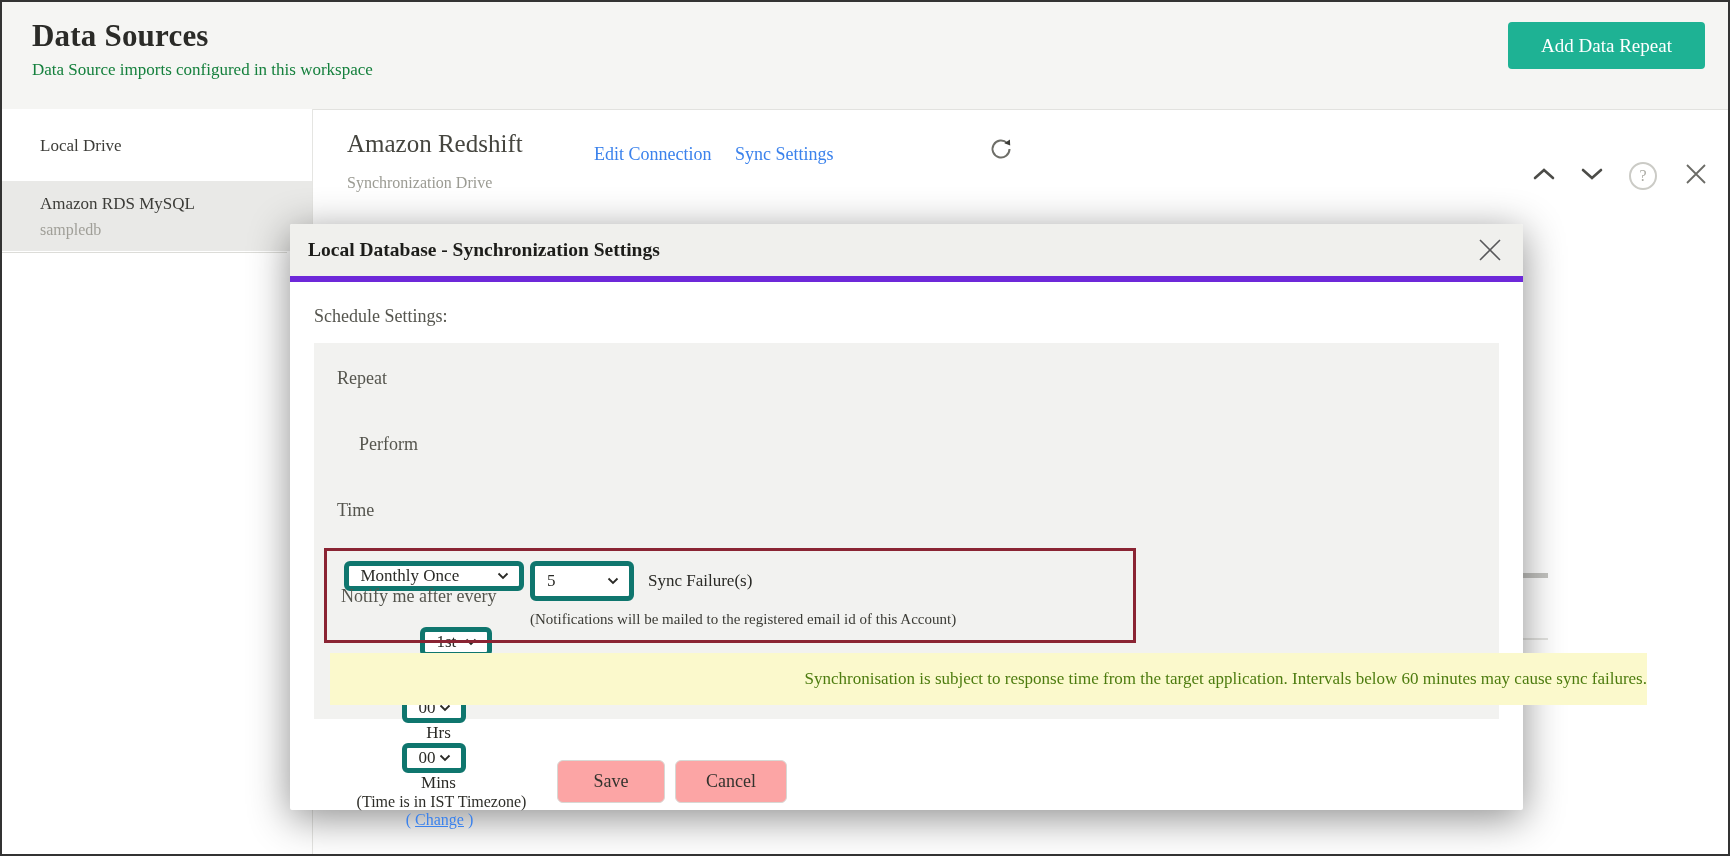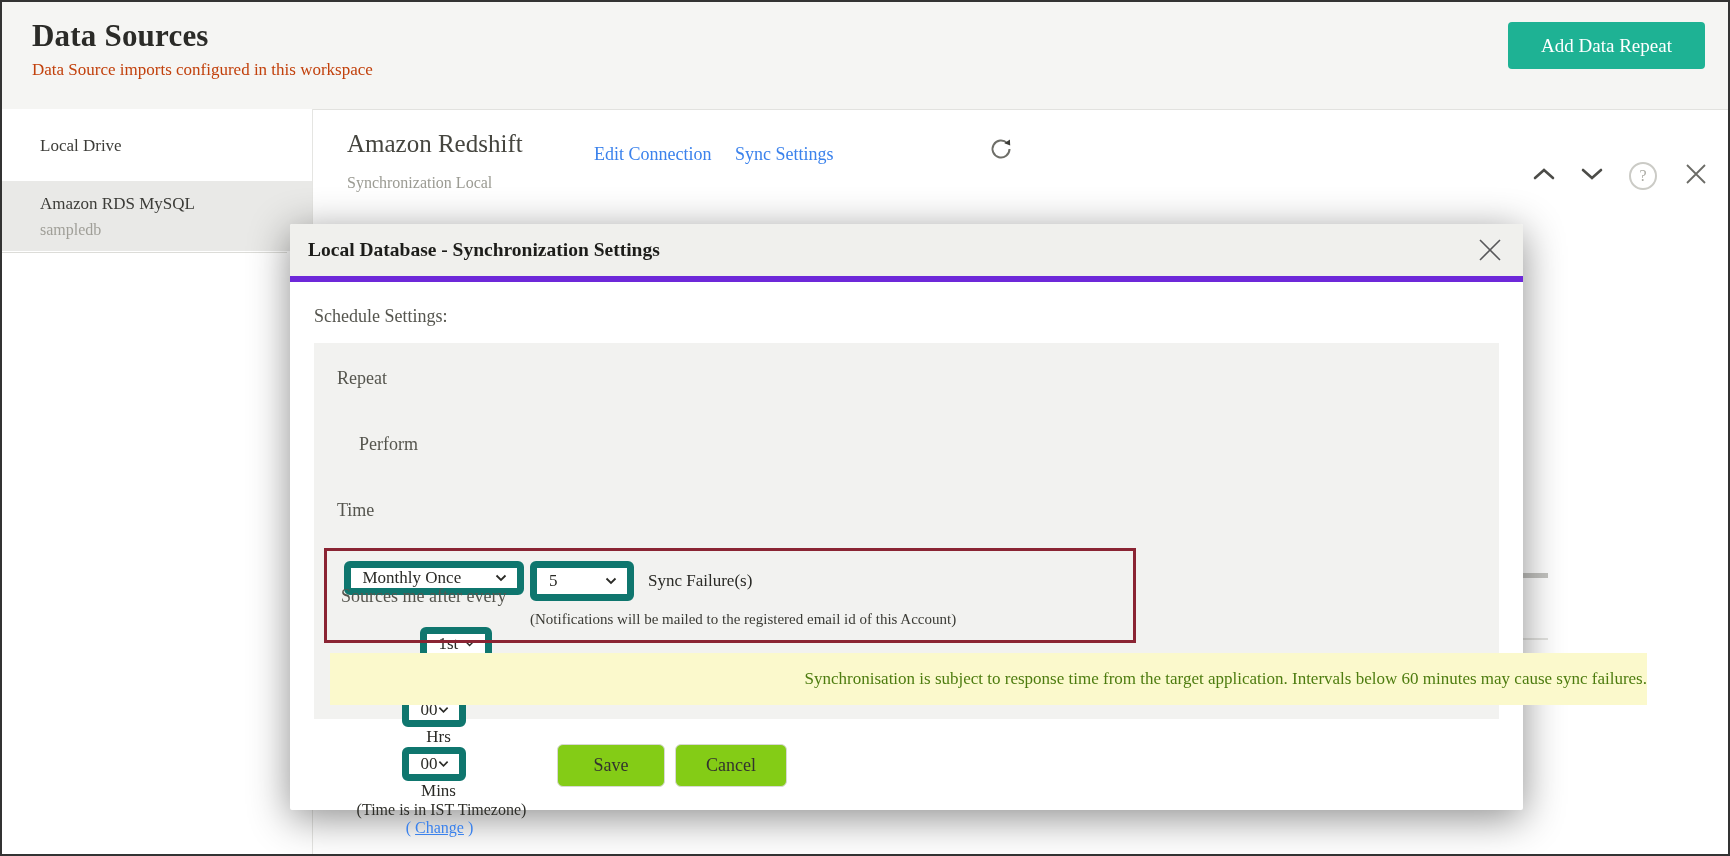--- a/index.html
+++ b/index.html
@@ -4,21 +4,21 @@
 <style>
   html,body{margin:0;padding:0;background:#fff;}
   .screen{
     position:relative;width:1730px;height:856px;box-sizing:border-box;
     border:2px solid #333;background:#fff;overflow:hidden;
     font-family:Liberation Serif, serif;color:#2b2b28;
   }
   
   .page-header{position:absolute;top:0;left:0;right:0;height:107px;background:#f5f5f3;border-bottom:1px solid #e2e2df;}
   .page-title{margin:0;padding:16px 0 0 30px;font-size:31px;font-weight:700;color:#2b2b28;letter-spacing:.2px;}
-  .page-subtitle{padding:6px 0 0 30px;font-size:17px;color:#c2410c;}
+  .page-subtitle{padding:6px 0 0 30px;font-size:17px;color:#15803d;}
   .add-btn{position:absolute;top:20px;left:1506px;width:197px;height:47px;background:#1eb294;color:#fff;
     border:none;border-radius:4px;font-size:19px;font-family:inherit;cursor:pointer;}
   
   .sidebar{position:absolute;top:107px;left:0;width:310px;height:749px;background:#fff;border-right:1px solid #e5e5e2;}
   .side-item{cursor:pointer;}
   .side-item.selected{height:70px;background:#e9e9e7;padding:13px 0 0 38px;box-sizing:border-box;}
   .side-item-label{font-size:17px;color:#3c3c38;}
   .side-item-sub{font-size:16px;color:#a09f98;margin-top:7px;}
   .side-item.plain{padding:27px 0 0 38px;height:45px;}
   .side-divider{position:absolute;top:143px;left:0;width:285px;height:1px;background:#dcdcd8;}
@@ -43,38 +43,38 @@
     border-radius:2px;box-shadow:0 8px 40px rgba(0,0,0,.45);}
   .modal-header{height:58px;background:#f0f0ed;border-bottom:6px solid #6d28d9;display:flex;align-items:center;
     padding:0 20px 0 18px;box-sizing:border-box;border-radius:2px 2px 0 0;}
   .modal-title{font-size:19.5px;font-weight:700;color:#1d1d1a;}
   .modal-close{margin-left:auto;cursor:pointer;line-height:0;}
   .section-label{position:absolute;left:24px;top:82px;font-size:18px;color:#55554e;}
   .panel{position:absolute;left:24px;top:119px;width:1185px;height:376px;background:#f2f2f0;}
   .form-row{position:absolute;left:23px;display:flex;align-items:center;height:40px;flex-direction:column;}
   .row-repeat{top:25px;} .row-perform{top:91px;margin-left:22px;} .row-time{top:157px;}
   .row-label{width:193px;font-size:18px;color:#55554e;flex:0 0 193px;}
-  .sel{height:40px;box-sizing:border-box;background:#fff;border:7px solid #0f766e;border-radius:6px;
+  .sel{height:40px;box-sizing:border-box;background:#fff;border:5px solid #0f766e;border-radius:6px;
     display:inline-flex;align-items:center;justify-content:space-between;padding:0 10px 0 12px;
     font-size:17px;color:#2a2a26;cursor:pointer;}
   .sel-repeat{width:180px;} .sel-perform{width:72px;gap:7px;} .sel-hr,.sel-min{width:64px;} .sel-notify{width:104px;}
   .after-text{font-size:17px;color:#2a2a26;margin-left:14px;}
   .unit{font-size:17px;color:#2a2a26;margin-left:10px;}
   .gap{display:inline-block;width:18px;}
   .tz-note{font-size:16px;color:#2e2e29;margin-left:16px;}
   .change-link{font-size:16px;color:#3b82ec;margin-left:12px;cursor:pointer;white-space:pre;}
   .change-link .u{text-decoration:underline;}
   .notify-box{position:absolute;left:10px;top:205px;width:812px;height:95px;box-sizing:border-box;
     border:3px solid #8a2433;}
   .notify-label{position:absolute;left:14px;top:50%;transform:translateY(-50%);font-size:18px;color:#55554e;}
   .notify-line{position:absolute;left:203px;top:10px;display:flex;align-items:center;}
   .notify-note{position:absolute;left:203px;top:60px;font-size:15px;color:#3a3a34;}
   .warning{position:absolute;left:16px;top:310px;width:1317px;height:52px;line-height:52px;box-sizing:border-box;
     background:#fbf9cc;text-align:right;font-size:17px;color:#4d7c0f;}
-  .modal-btn{position:absolute;top:520px;height:43px;background:#84cc16;border:1px solid #d8d8d4;border-radius:6px;
+  .modal-btn{position:absolute;top:536px;height:43px;background:#fca5a5;border:1px solid #d8d8d4;border-radius:6px;
     font-size:18px;color:#33332e;font-family:inherit;cursor:pointer;}
   .btn-save{left:267px;width:108px;}
   .btn-cancel{left:385px;width:112px;}
 </style>
 </head>
 <body>
 
 <div class="screen">
 
   <div class="page-header">
@@ -96,21 +96,21 @@
 
   <div class="source-title">Amazon Redshift</div>
   <a class="content-link link-edit">Edit Connection</a>
   <a class="content-link link-sync">Sync Settings</a>
   <span class="refresh-icon">
     <svg width="26" height="26" viewBox="0 0 26 26">
       <path d="M21.5 13a8.5 8.5 0 1 1-2.4-5.9" fill="none" stroke="#6e6e68" stroke-width="2"></path>
       <path d="M21.9 3.4 L22.2 9.6 L16.4 7.2 Z" fill="#3c3c38"></path>
     </svg>
   </span>
-  <div class="status-label">Synchronization Local</div>
+  <div class="status-label">Synchronization Drive</div>
 
   <span class="tb-icon icon-chevron-up">
     <svg width="24" height="16" viewBox="0 0 24 16">
         <path d="M3 12 L12 4 L21 12" fill="none" stroke="#4c4c48" stroke-width="2.6" stroke-linecap="round"></path>
       </svg>
   </span>
   <span class="tb-icon icon-chevron-down">
     <svg width="24" height="16" viewBox="0 0 24 16">
         <path d="M3 4 L12 12 L21 4" fill="none" stroke="#4c4c48" stroke-width="2.6" stroke-linecap="round"></path>
       </svg>
@@ -176,21 +176,21 @@
           <svg width="12" height="8" viewBox="0 0 12 8">
               <path d="M1.5 1.5 L6 6 L10.5 1.5" fill="none" stroke="#2a2a26" stroke-width="1.8"></path>
             </svg>
         </span>
         <span class="unit">Mins</span>
         <span class="tz-note">(Time is in IST Timezone)</span>
         <span class="change-link"><span>( </span><span class="u">Change</span><span> )</span></span>
       </div>
 
       <div class="notify-box">
-        <span class="notify-label">Sources me after every</span>
+        <span class="notify-label">Notify me after every</span>
         <span class="notify-line">
           <span class="sel sel-notify">
             <span>5</span>
             <svg width="12" height="8" viewBox="0 0 12 8">
                 <path d="M1.5 1.5 L6 6 L10.5 1.5" fill="none" stroke="#2a2a26" stroke-width="1.8"></path>
               </svg>
           </span>
           <span class="after-text">Sync Failure(s)</span>
         </span>
         <span class="notify-note">(Notifications will be mailed to the registered email id of this Account)</span>

